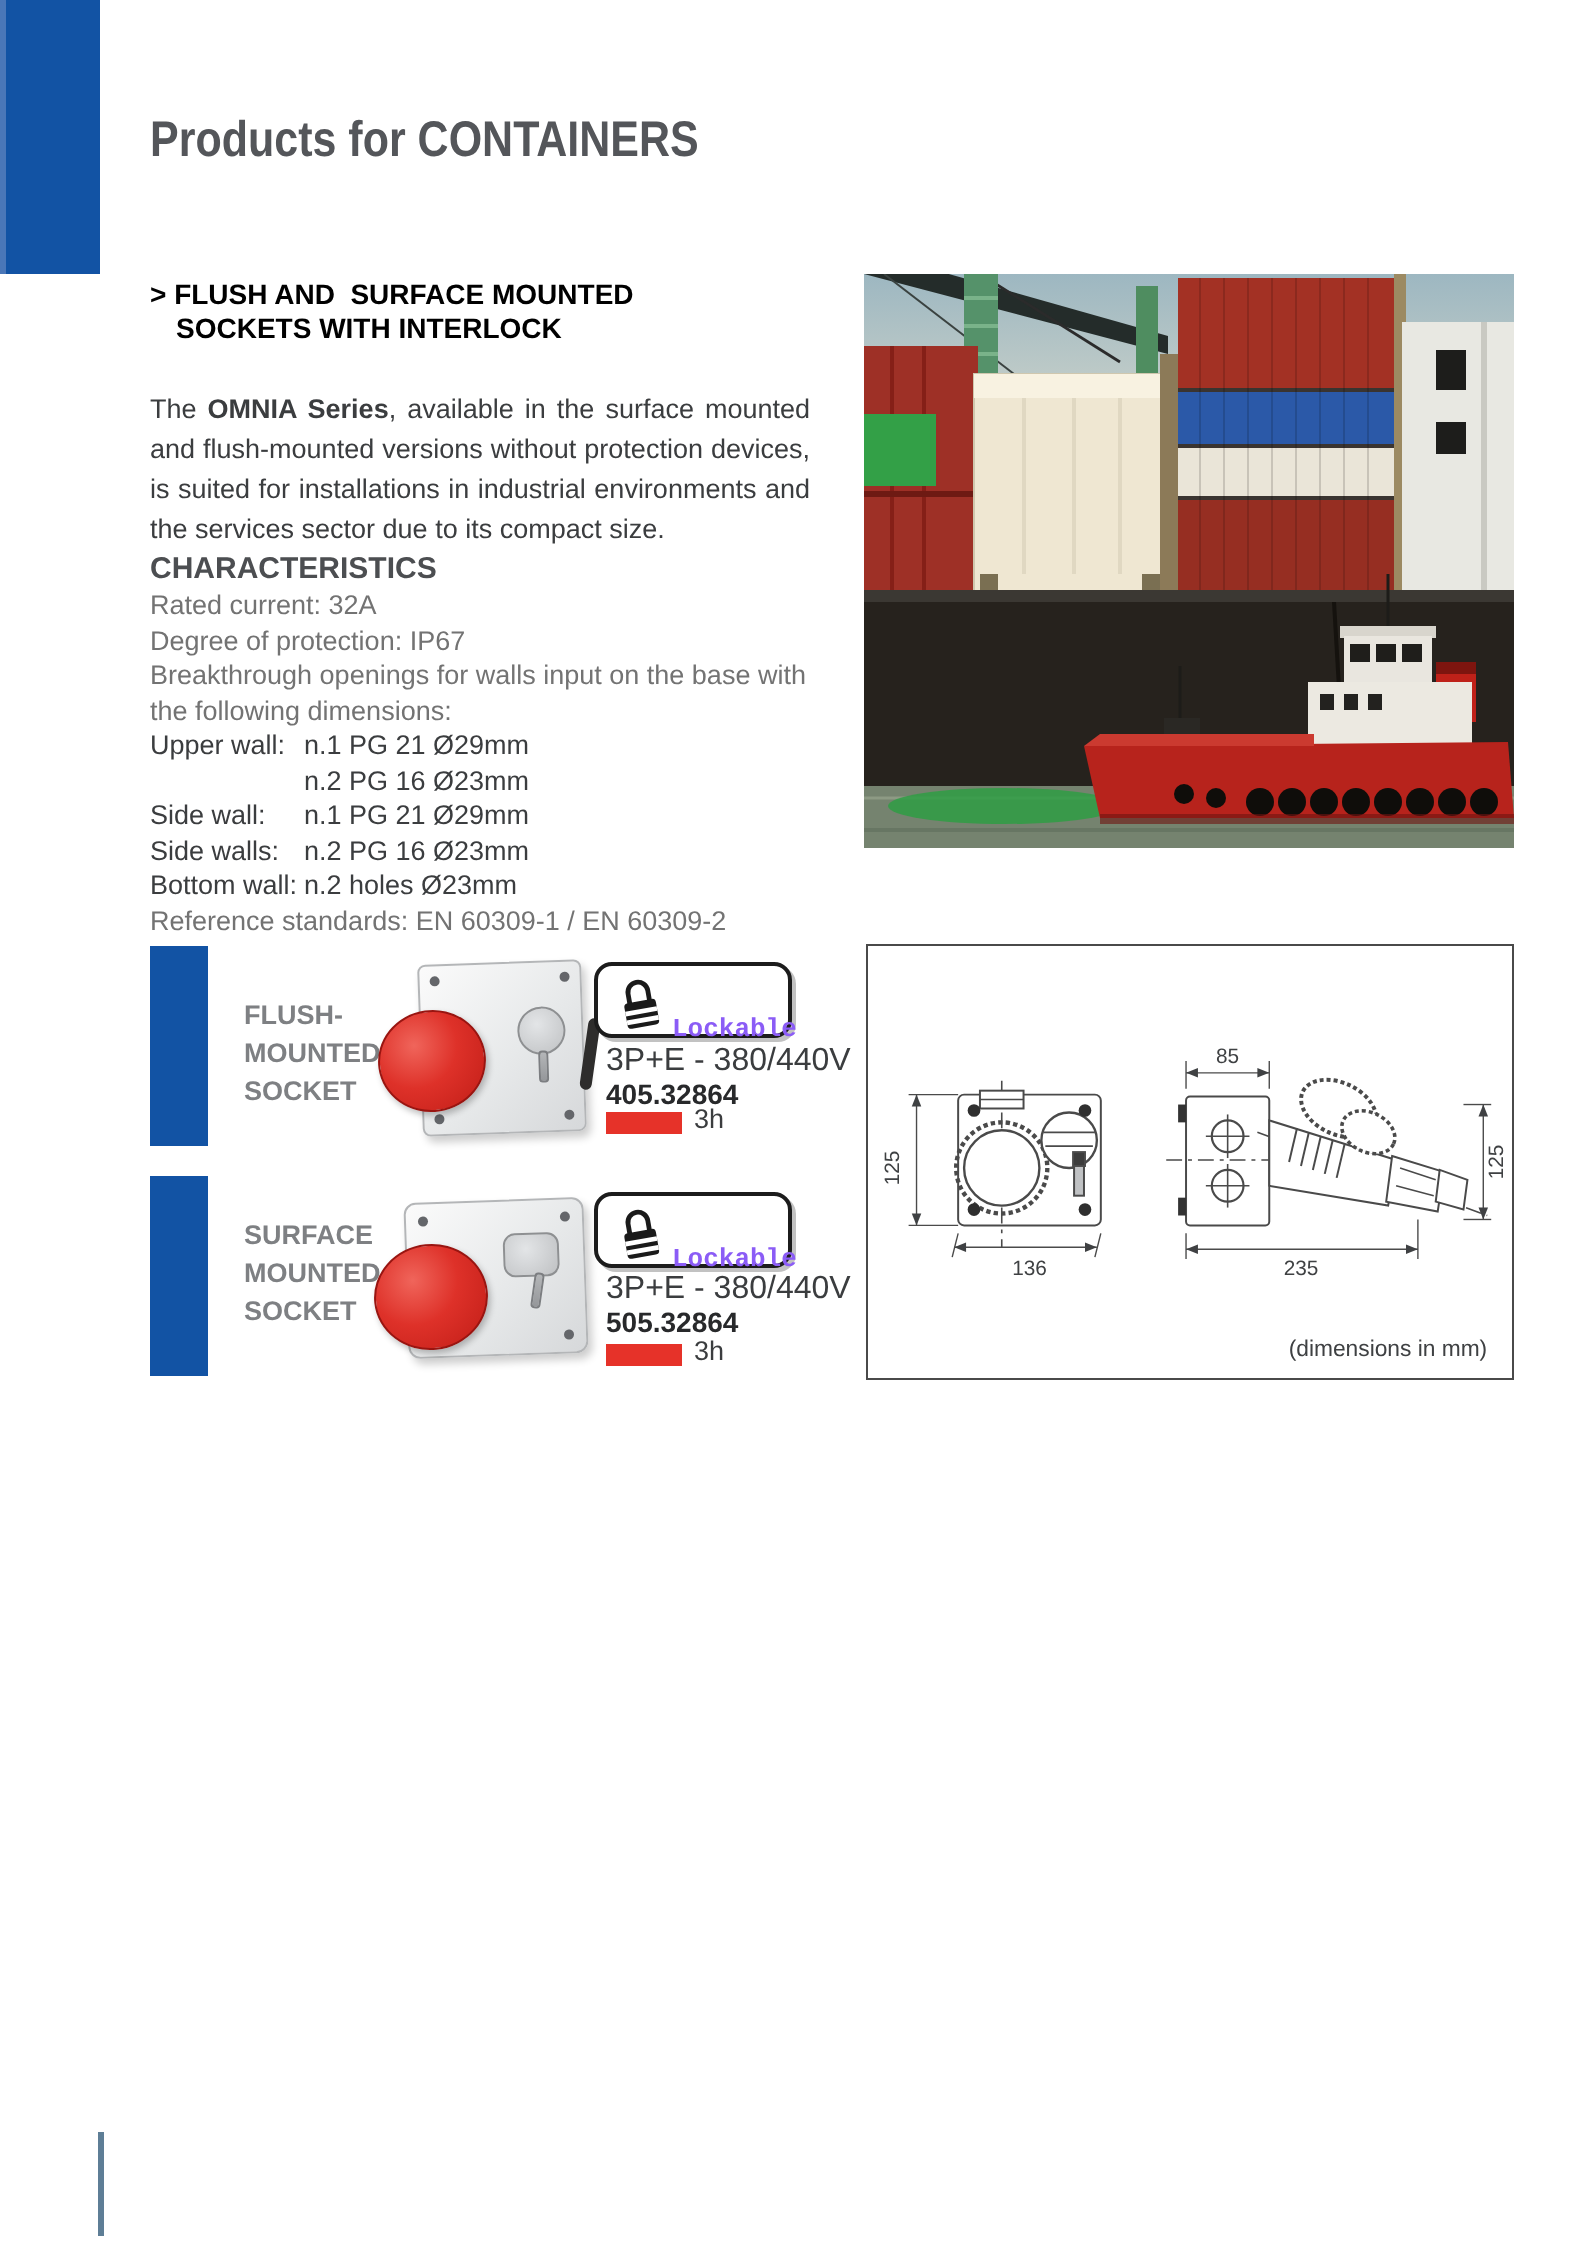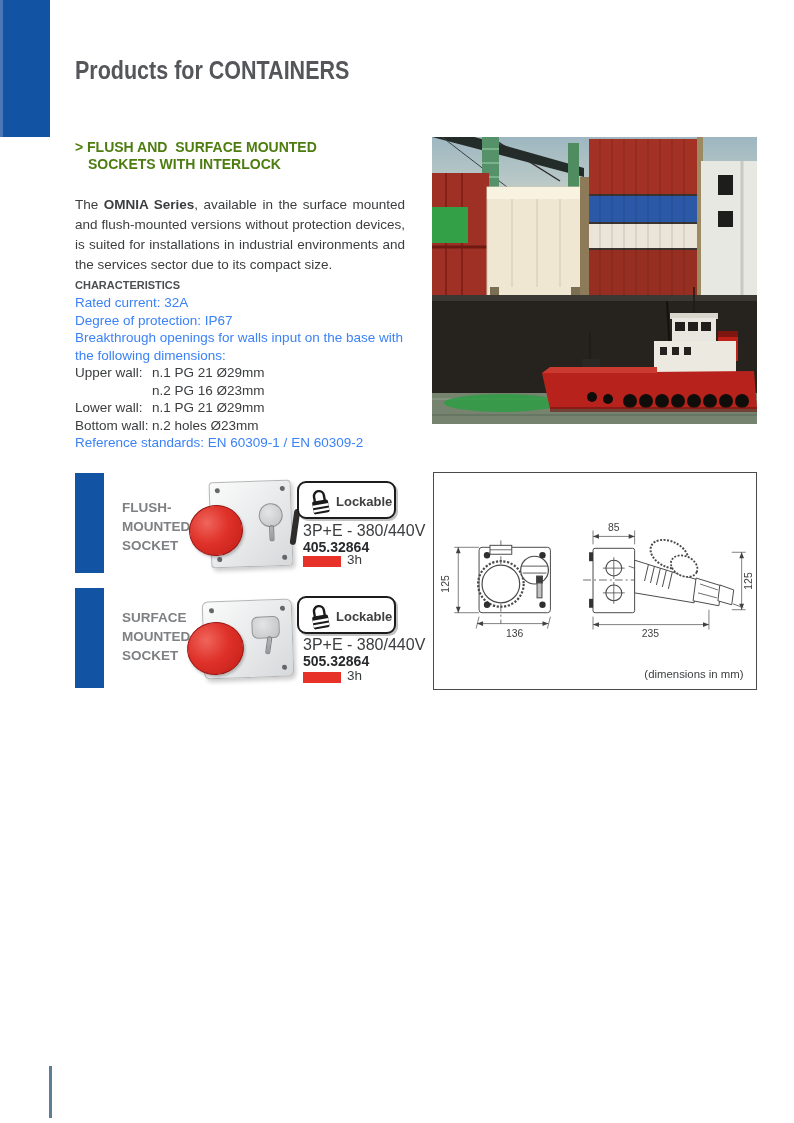--- a/index.html
+++ b/index.html
@@ -10,25 +10,25 @@
   
   .corner-block { position:absolute; left:0; top:0; width:50px; height:137px; background:#1253a4; }
   .corner-block .sliver { position:absolute; left:0; top:0; width:3px; height:137px; background:#4a77b8; }
 
   
   .title { position:absolute; left:75px; top:56px; font-size:25px; font-weight:bold; color:#54565a;
            transform:scaleX(.86); transform-origin:0 50%; white-space:nowrap; letter-spacing:0px; }
 
   
   .intro { position:absolute; left:75px; top:139px; width:330px; color:#3b3d3f; }
-  .h-line { display:block; font-size:14px; font-weight:bold; color:#4d7c0f; line-height:17px; white-space:pre; }
+  .h-line { display:block; font-size:14px; font-weight:bold; color:#000000; line-height:17px; white-space:pre; }
   .h-line.indent { padding-left:13px; }
   .para { margin-top:22px; font-size:13.5px; line-height:20px; text-align:justify; color:#3b3d3f; }
-  .char-title { font-size:11px; font-weight:bold; color:#4c4e51; line-height:18px; margin-top:1px; }
-  .spec-line { font-size:13.5px; line-height:17.5px; color:#3b82f6; }
+  .char-title { font-size:15px; font-weight:bold; color:#4c4e51; line-height:18px; margin-top:1px; }
+  .spec-line { font-size:13.5px; line-height:17.5px; color:#737373; }
   .wall-row { font-size:13.5px; line-height:17.5px; color:#3b3d3f; }
   .wall-label { display:inline-block; min-width:77px; }
 
   
   .photo { position:absolute; left:432px; top:137px; width:325px; height:287px; overflow:hidden; }
   .photo svg { display:block; width:100%; height:100%; }
 
   
   .prod-bar { position:absolute; width:29px; height:100px; background:#1253a4; left:75px; }
   .bar-1 { top:473px; } .bar-2 { top:588px; }
@@ -50,21 +50,21 @@
   .cap-2 { left:-6px; top:30px; width:57px; height:53px; transform:rotate(-6deg); }
   .key-circle { position:absolute; border-radius:50%; background:radial-gradient(circle at 40% 35%,#e3e5e7,#bfc1c3);
                 border:1px solid #8e9092; }
   .key-stem { position:absolute; background:linear-gradient(#b4b6b8,#95979a); border:1px solid #7c7e81; border-radius:2px; }
   .cable { position:absolute; background:#2e2d2c; border-radius:3px; }
 
   
   .badge { position:absolute; width:99px; height:38px; background:#fff; border:2px solid #1c1c1c;
            border-radius:9px; box-shadow:2px 2px 0 #c2c2c2; }
   .badge-1 { left:297px; top:481px; } .badge-2 { left:297px; top:596px; }
-  .badge-label { position:absolute; left:37px; top:11px; font-size:13px; font-weight:bold; color:#404040; }
+  .badge-label { position:absolute; left:37px; top:24px; font-size:13px; font-weight:bold; color:#8b5cf6;font-family:Liberation Mono, monospace; }
   .padlock { position:absolute; left:9px; top:4px; }
 
   .rating { position:absolute; left:303px; font-size:16px; color:#3b3d3f; }
   .rating-1 { top:522px; } .rating-2 { top:636px; }
   .code { position:absolute; left:303px; font-size:14px; font-weight:bold; color:#28292b; }
   .code-1 { top:539px; } .code-2 { top:653px; }
   .red-bar { position:absolute; left:303px; width:38px; height:11px; background:#e63229; }
   .rbar-1 { top:556px; } .rbar-2 { top:672px; }
   .dur { position:absolute; left:347px; font-size:13.5px; color:#3b3d3f; }
   .dur-1 { top:552px; } .dur-2 { top:668px; }
@@ -93,21 +93,22 @@
     <span class="h-line">&gt; FLUSH AND  SURFACE MOUNTED</span>
     <span class="h-line indent">SOCKETS WITH INTERLOCK</span>
     <p class="para"><span>The </span><b>OMNIA Series</b><span>, available in the surface mounted and flush-mounted versions without protection devices, is suited for installations in industrial environments and the services sector due to its compact size.</span></p>
     <div class="char-title">CHARACTERISTICS</div>
     <div class="spec-line">Rated current: 32A</div>
     <div class="spec-line">Degree of protection: IP67</div>
     <div class="spec-line">Breakthrough openings for walls input on the base with</div>
     <div class="spec-line">the following dimensions:</div>
     <div class="wall-row"><span class="wall-label">Upper wall:</span><span>n.1 PG 21 Ø29mm</span></div>
     <div class="wall-row"><span class="wall-label"></span><span>n.2 PG 16 Ø23mm</span></div>
-    <div class="wall-row"><span class="wall-label">Lower wall:</span><span>n.1 PG 21 Ø29mm</span></div>
+    <div class="wall-row"><span class="wall-label">Side wall:</span><span>n.1 PG 21 Ø29mm</span></div>
+    <div class="wall-row"><span class="wall-label">Side walls:</span><span>n.2 PG 16 Ø23mm</span></div>
     <div class="wall-row"><span class="wall-label">Bottom wall:</span><span>n.2 holes Ø23mm</span></div>
     <div class="spec-line">Reference standards: EN 60309-1 / EN 60309-2</div>
   </div>
 
   <div class="photo">
     <svg viewBox="0 0 325 287" preserveAspectRatio="none">
       <defs>
         <linearGradient id="skyg" x1="0" y1="0" x2="0" y2="1">
           <stop offset="0" stop-color="#9db7c1"></stop>
             <stop offset="1" stop-color="#c6cfc9"></stop>

